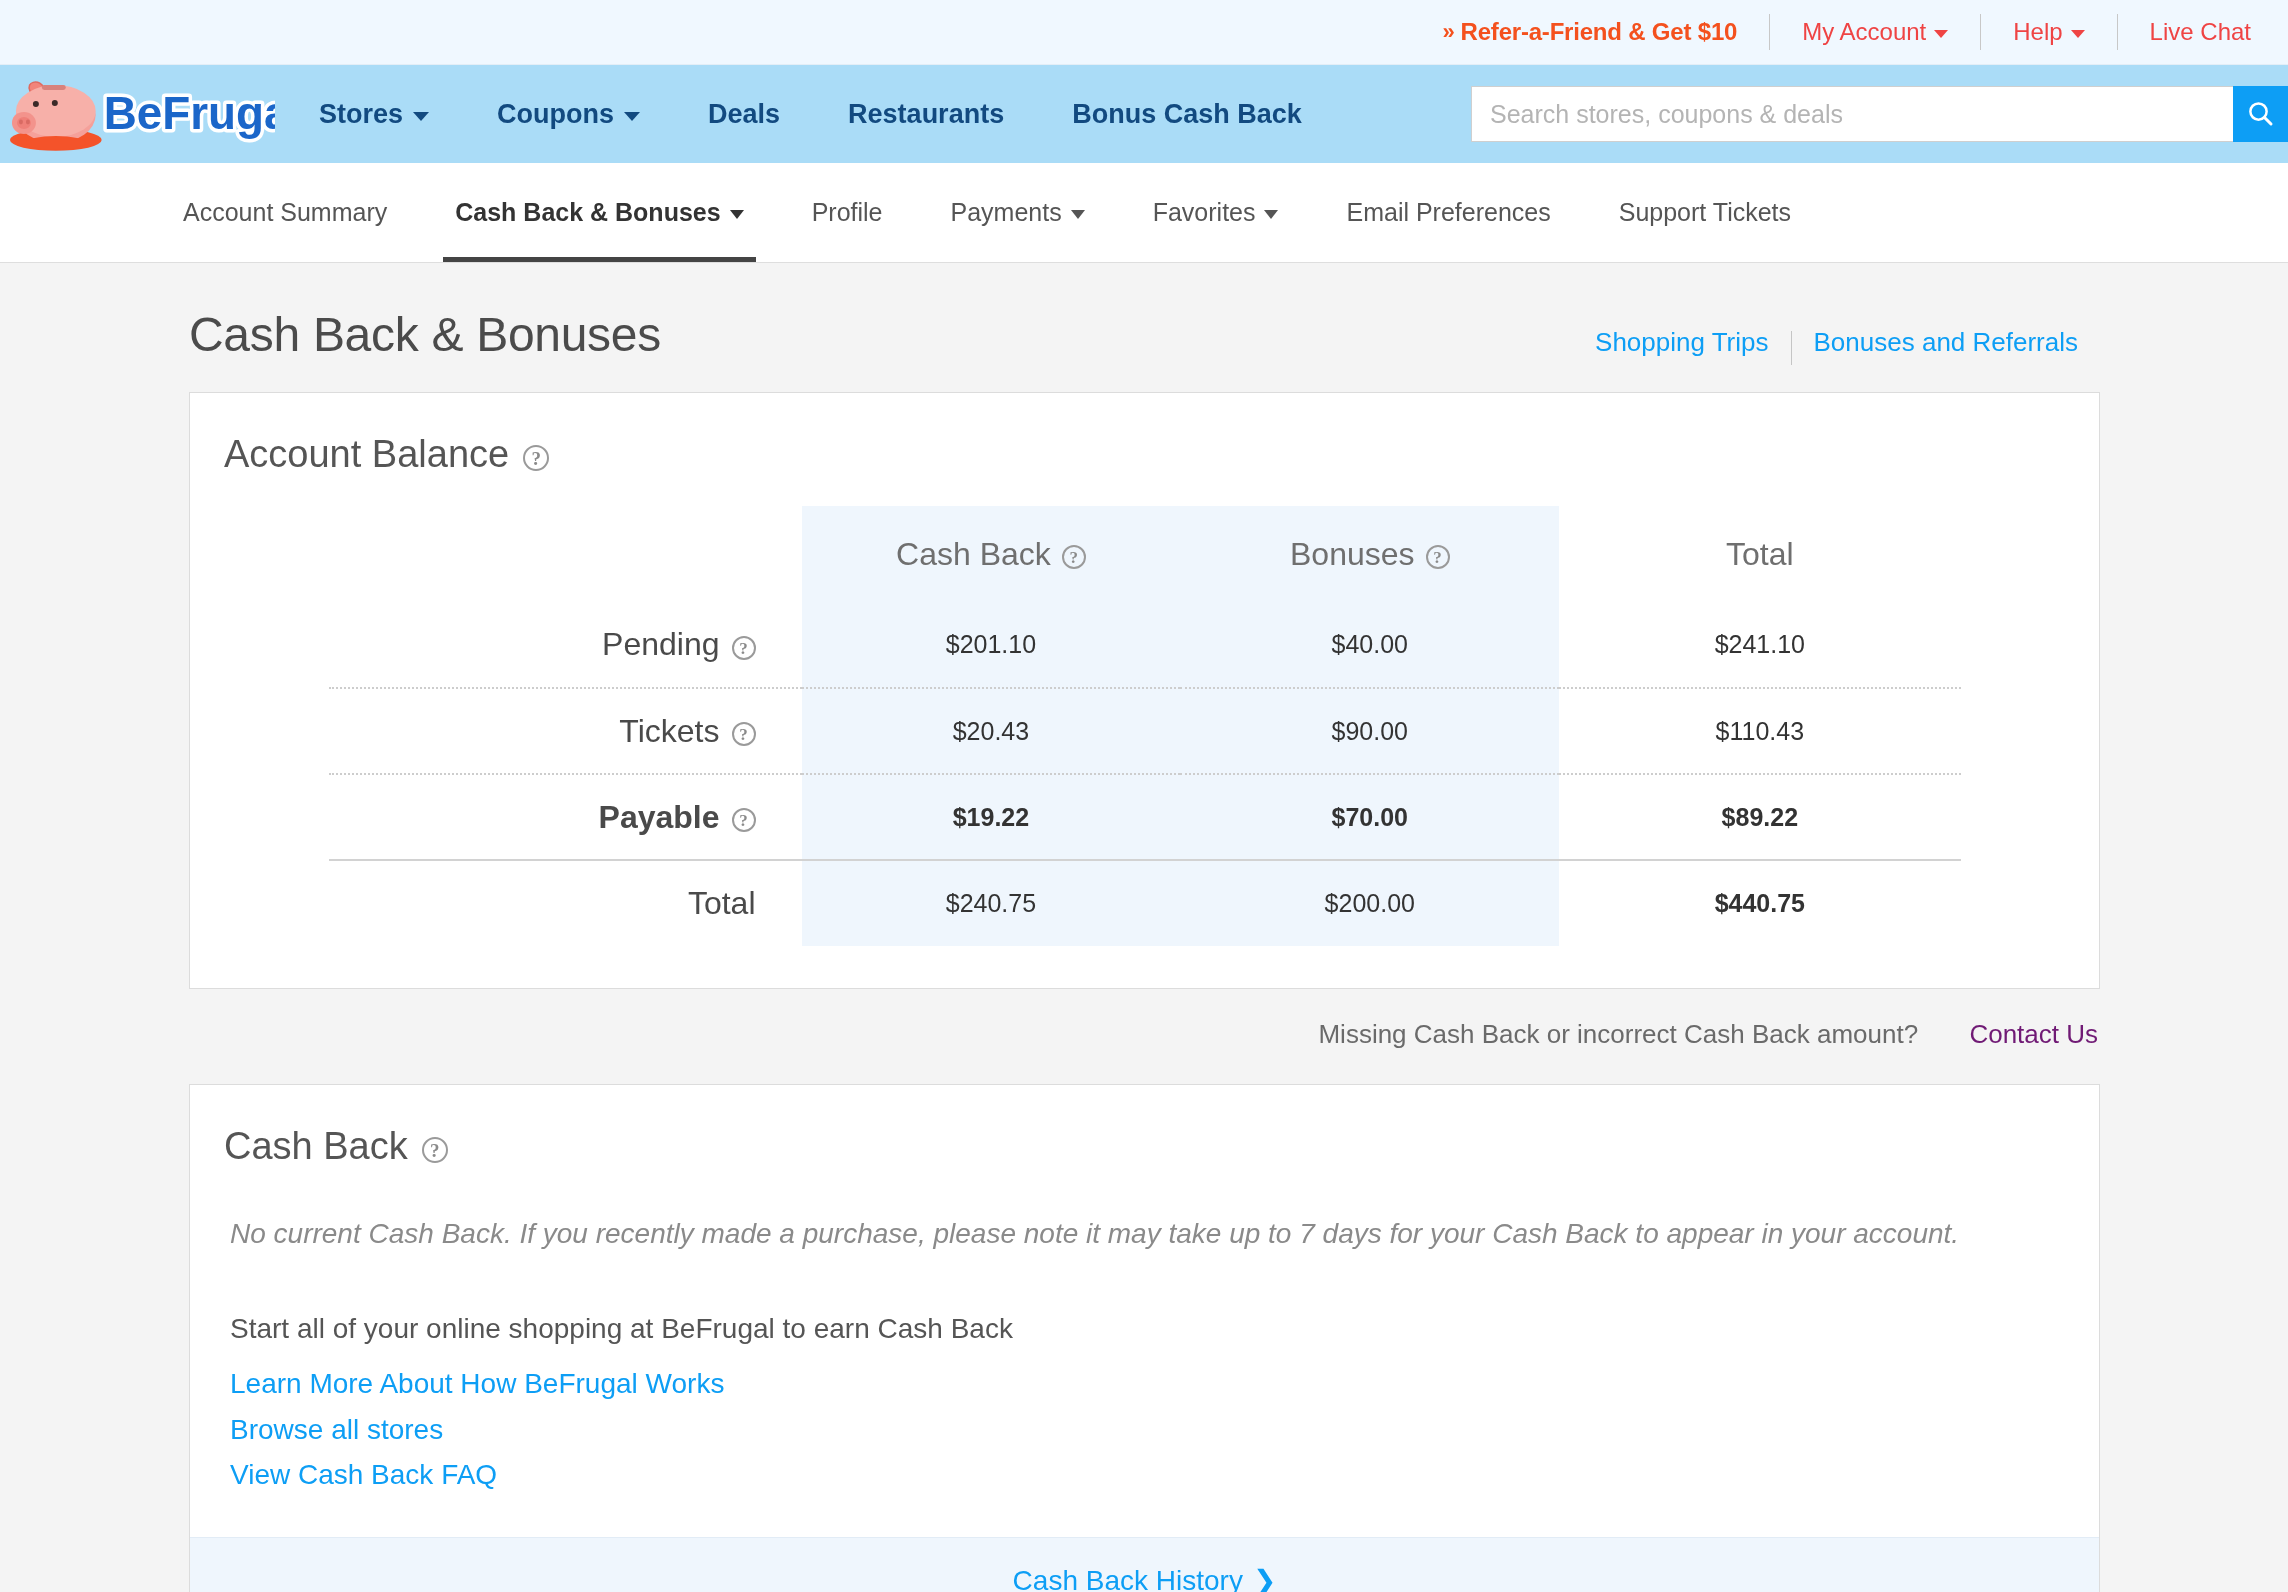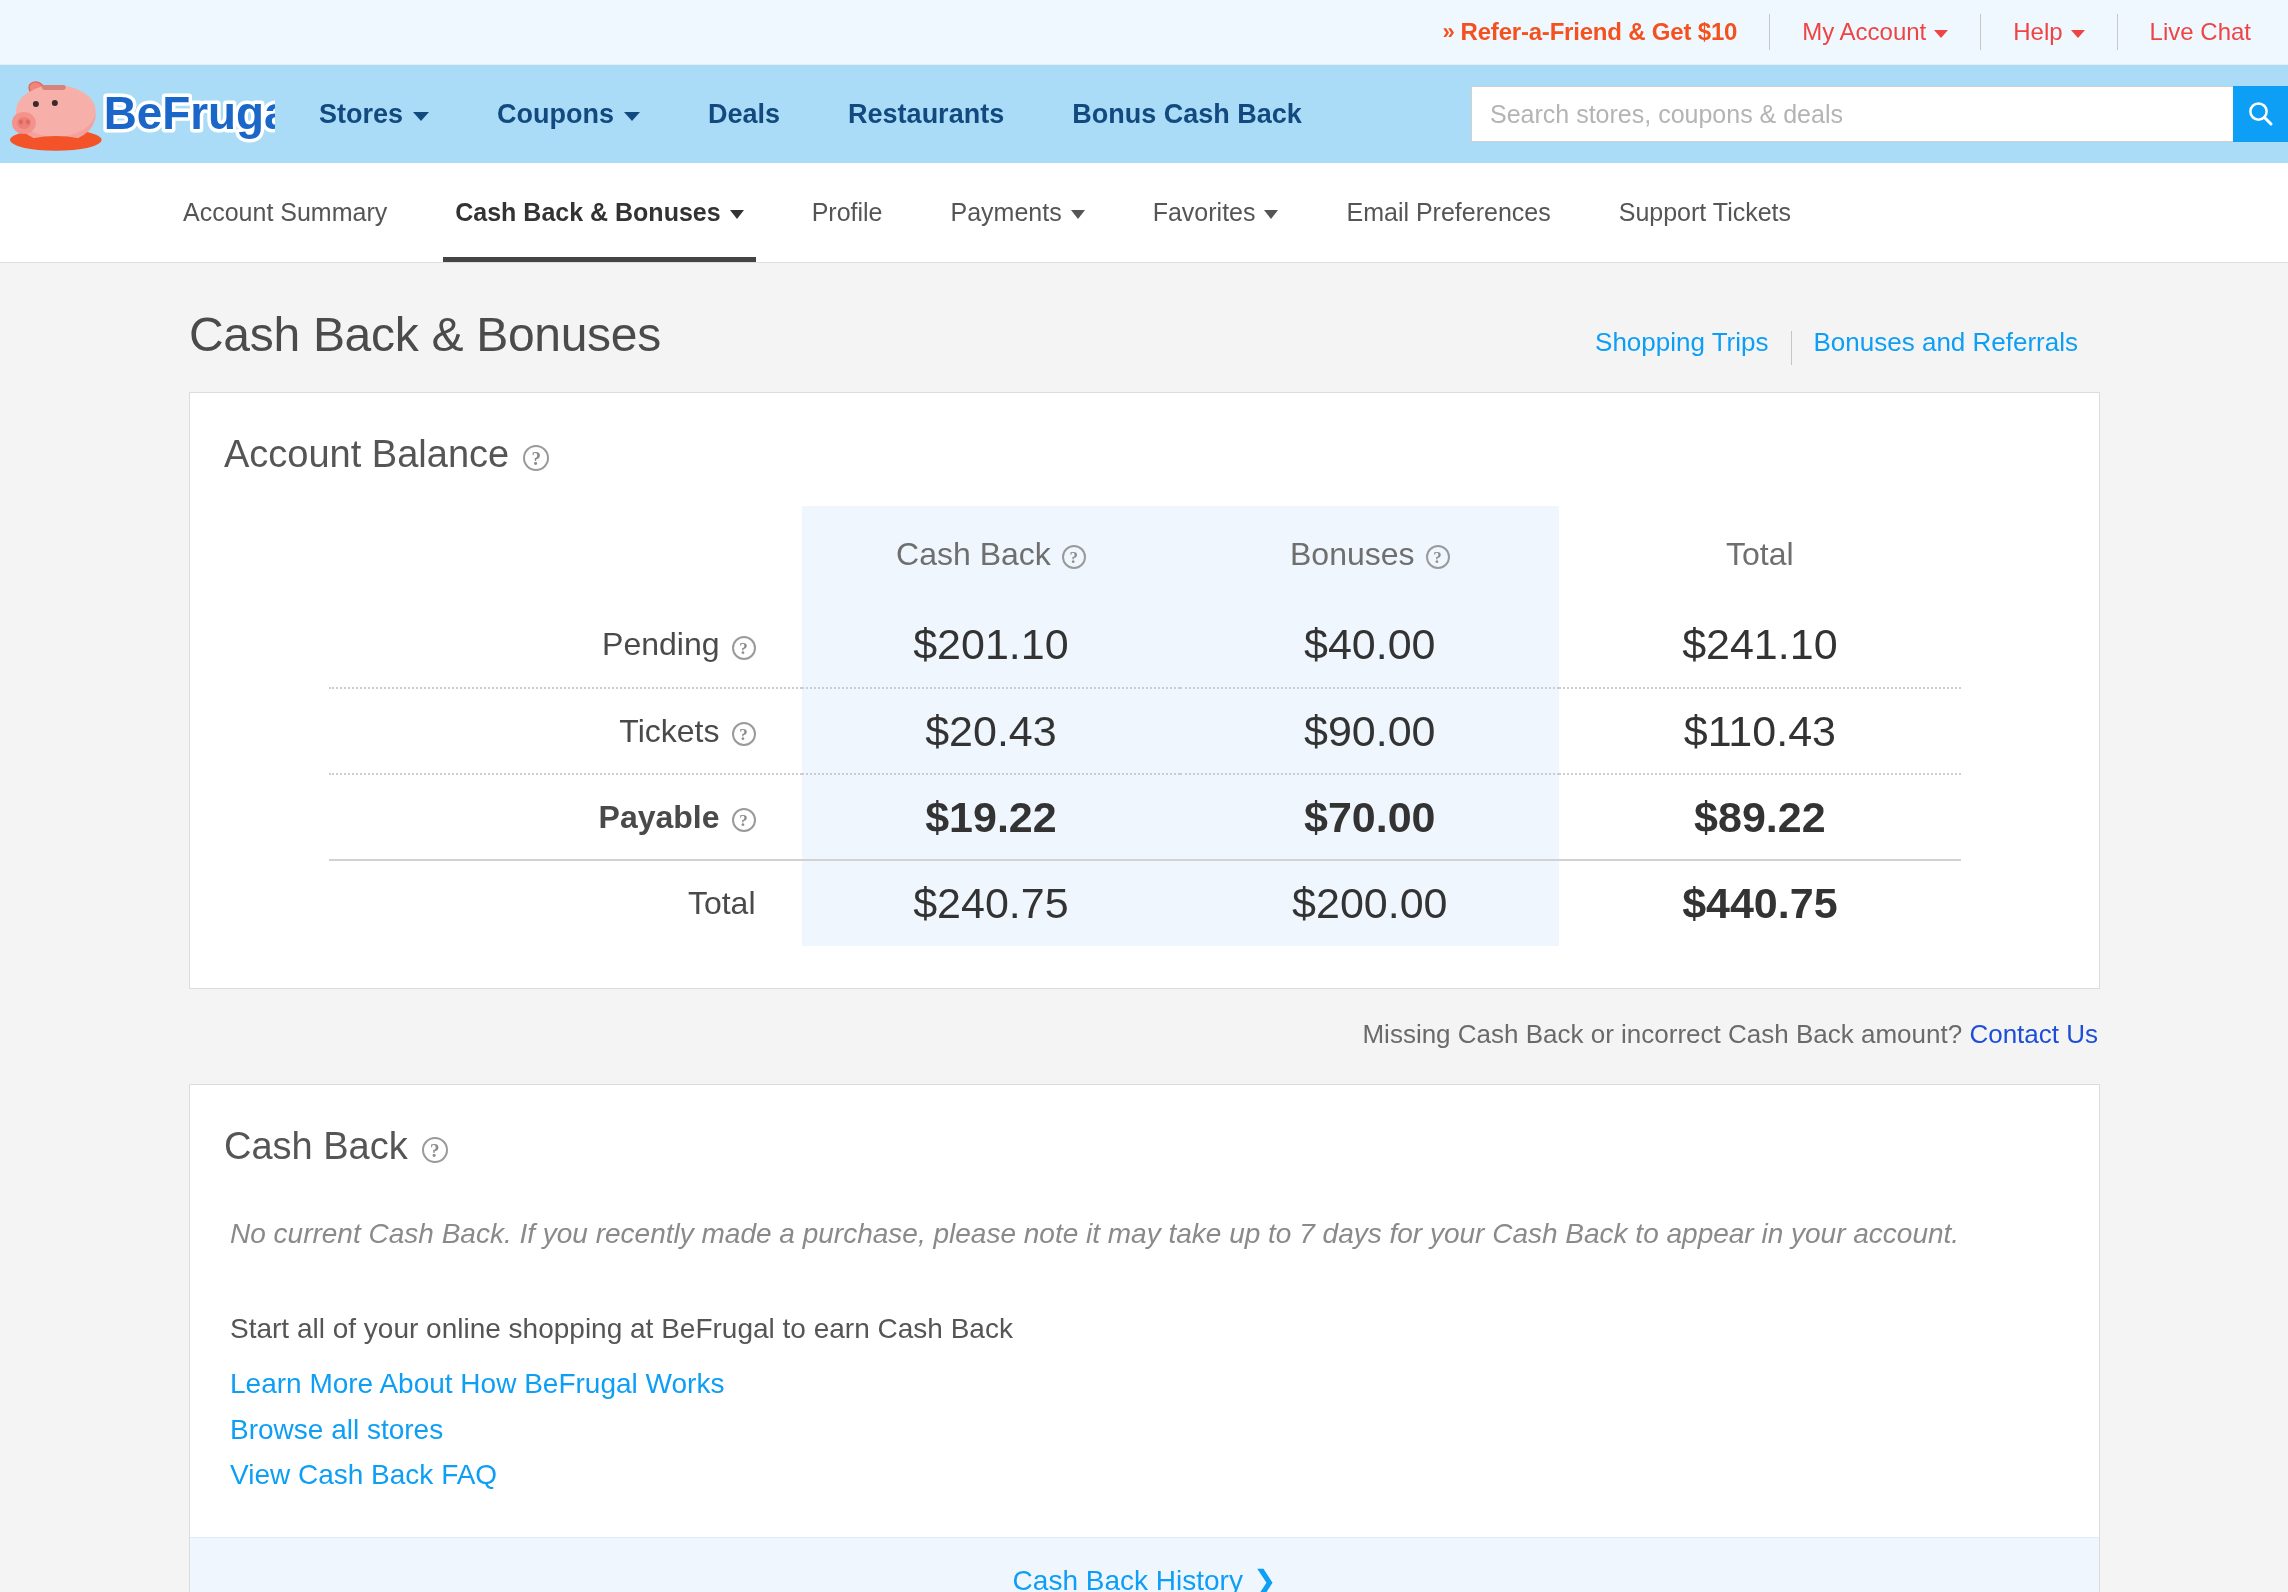--- a/index.html
+++ b/index.html
@@ -297,37 +297,37 @@
     color: #4a4a4a;
     padding-right: 46px;
   }
   .bal-table td.rowlabel .lcell {
     display: inline-flex;
     align-items: center;
     gap: 12px;
   }
   .bal-table td.amt {
     text-align: center;
-    font-size: 43px;
+    font-size: 25px;
     color: #333;
   }
   .tint { background: #eff6fd; }
   tr.rowsep td { border-bottom: 2px dotted #cdcdcd; }
   tr.rowsolid td { border-bottom: 2px solid #d2d2d2; }
   tr.bold td { font-weight: bold; }
   .green { color: #00a81e; font-weight: bold; }
 
   
   .missing-note {
     text-align: right;
     font-size: 26px;
     color: #6a6a6a;
     padding: 30px 2px 34px 0;
   }
-  .missing-note a { color: #1d4ed8; text-decoration: none; cursor: pointer; }
+  .missing-note a { color: #701a75; text-decoration: none; cursor: pointer; margin-left: 44px; }
 
   
   .cb-body { padding: 26px 40px 40px 40px; }
   .cb-empty {
     font-size: 28px;
     font-style: italic;
     color: #8a8a8a;
     line-height: 1.55;
     max-width: 1791px;
     padding: 18px 0 0 0;

